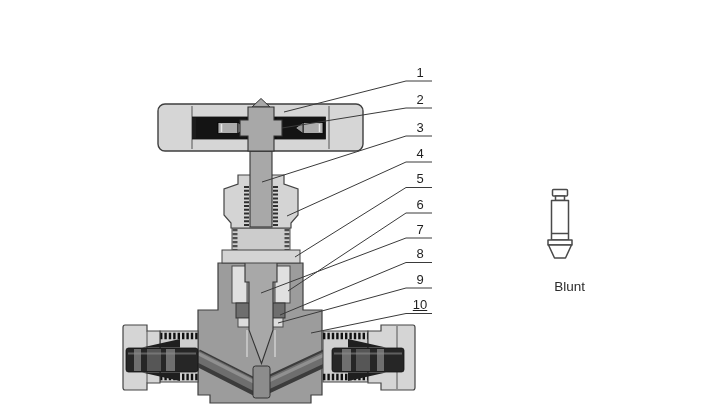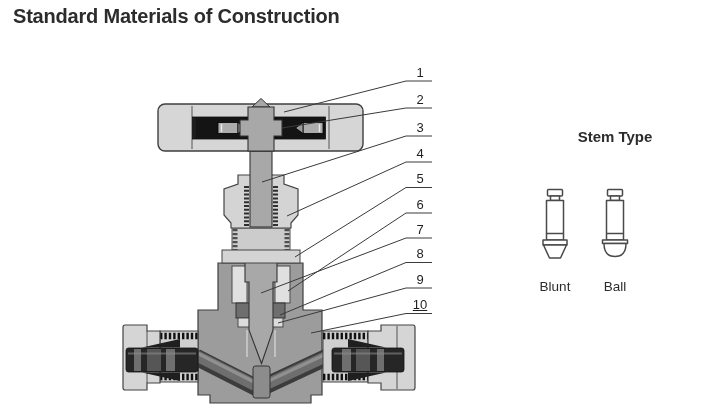--- a/index.html
+++ b/index.html
@@ -7,29 +7,28 @@
           font-family:"Liberation Sans",sans-serif;overflow:hidden;}
   .page-title{position:absolute;left:13px;top:5px;margin:0;font-size:20px;
               font-weight:bold;color:#2c2c2c;letter-spacing:-0.2px;}
   .valve-svg{position:absolute;left:0;top:0;}
   .callout{position:absolute;width:28px;text-align:center;font-size:13px;
            color:#1f1f1f;line-height:15px;}
   .stem-type{position:absolute;left:525px;top:120px;width:180px;height:195px;}
   .stem-title{position:absolute;top:8px;left:0;width:100%;margin:0;text-align:center;
               font-size:15px;font-weight:bold;color:#2c2c2c;}
   .stem-row{position:absolute;top:68px;left:0;width:100%;display:flex;}
-  .stem-col{width:60px;display:flex;flex-direction:column;align-items:center;}
+  .stem-col{width:60px;display:flex;flex-direction:column;align-items:flex-end;}
   .stem-label{margin-top:7px;font-size:13.5px;color:#2c2c2c;white-space:nowrap;}
 </style>
 </head>
 <body>
 
 <div class="canvas">
 
-  <h1 class="page-title">Standard Materials of Construction</h1>
 
   <svg class="valve-svg" width="704" height="415" viewBox="0 0 704 415">
 
     <g>
       <polygon points="218,263 303,263 303,310 322,310 322,395 311,395 311,403 210,403 210,395 198,395 198,310 218,310" fill="#9c9c9c" stroke="#3f3f3f" stroke-width="1.2"></polygon>
     </g>
 
     <g stroke="#4a4a4a" stroke-width="1">
       <rect x="232" y="266" width="15" height="37" fill="#e0e0e0"></rect>
       <rect x="275" y="266" width="15" height="37" fill="#e0e0e0"></rect>
@@ -152,48 +151,34 @@
   <span class="callout" style="left:406px;top:120px;">3</span>
   <span class="callout" style="left:406px;top:146px;">4</span>
   <span class="callout" style="left:406px;top:171px;">5</span>
   <span class="callout" style="left:406px;top:197px;">6</span>
   <span class="callout" style="left:406px;top:222px;">7</span>
   <span class="callout" style="left:406px;top:246px;">8</span>
   <span class="callout" style="left:406px;top:272px;">9</span>
   <span class="callout" style="left:406px;top:297px;text-decoration:underline;">10</span>
 
   <div class="stem-type">
-    <h2 class="stem-title">Stem Type</h2>
     <div class="stem-row">
 
       <div class="stem-col">
         <svg width="50" height="84" viewBox="0 0 50 84">
           <g fill="#ffffff" stroke="#4a4a4a" stroke-width="1.5" stroke-linejoin="round">
             <rect x="17.5" y="1.5" width="15" height="6.5" rx="1"></rect>
             <rect x="20.5" y="8" width="9" height="4.5"></rect>
             <rect x="16.5" y="12.5" width="17" height="39.5"></rect>
             <line x1="16.5" y1="45.5" x2="33.5" y2="45.5"></line>
             <rect x="13" y="52" width="24" height="5"></rect>
             <polygon points="13.5,57 36.5,57 30.5,70 19.5,70"></polygon>
           </g>
         </svg>
         <span class="stem-label">Blunt</span>
       </div>
 
 
-      <div class="stem-col">
-        <svg width="50" height="84" viewBox="0 0 50 84">
-          <g fill="#ffffff" stroke="#4a4a4a" stroke-width="1.5" stroke-linejoin="round">
-            <rect x="17.5" y="1.5" width="15" height="6.5" rx="1"></rect>
-            <rect x="20.5" y="8" width="9" height="4.5"></rect>
-            <rect x="16.5" y="12.5" width="17" height="39.5"></rect>
-            <line x1="16.5" y1="45.5" x2="33.5" y2="45.5"></line>
-            <rect x="12.5" y="52" width="25" height="3.5"></rect>
-            <path d="M14,55.5 Q14,68.5 25,68.5 Q36,68.5 36,55.5 Z"></path>
-          </g>
-        </svg>
-        <span class="stem-label">Ball</span>
-      </div>
 
     </div>
   </div>
 
 </div>
 
 </body></html>

